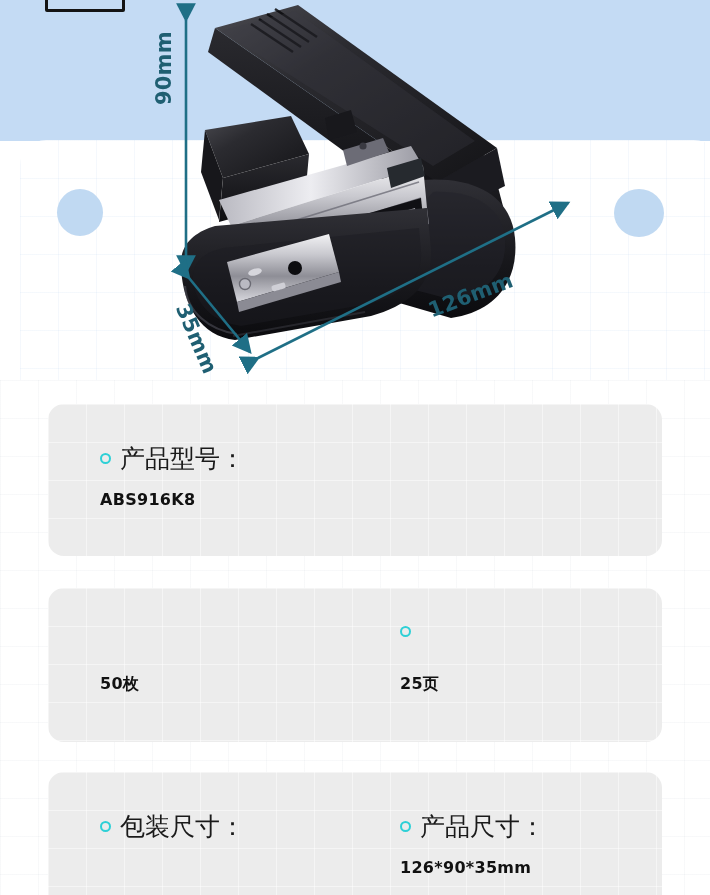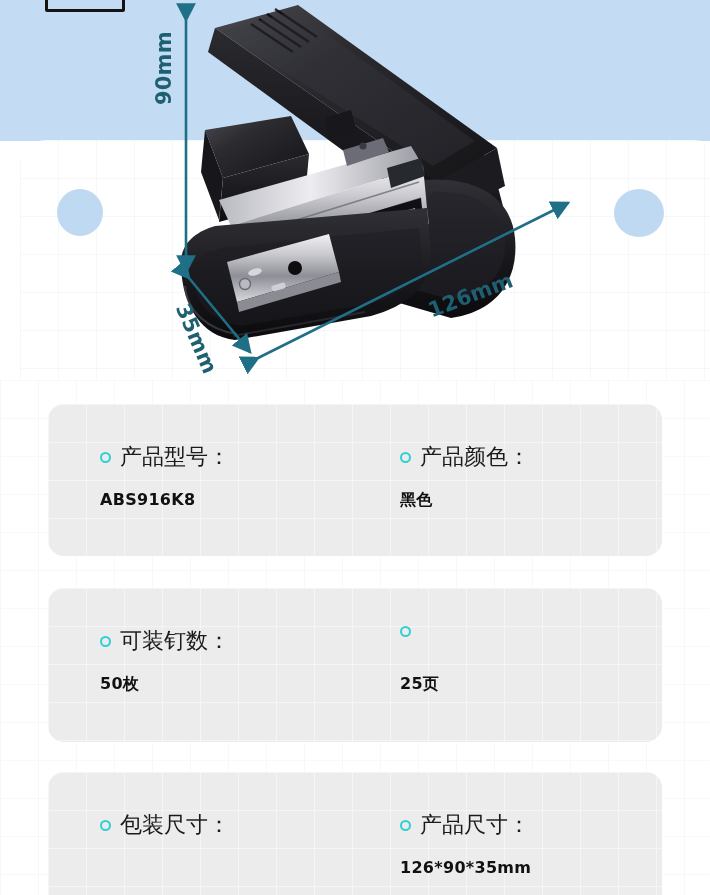--- a/index.html
+++ b/index.html
@@ -155,21 +155,21 @@
   }
   .ring {
     width: 11px;
     height: 11px;
     border: 2.4px solid #2ed0d6;
     border-radius: 50%;
     box-sizing: border-box;
     flex: 0 0 auto;
   }
   .spec-label {
-    font-size: 22px;
+    font-size: 25px;
     color: #1a1a1a;
     font-family: "DejaVu Sans", "Liberation Sans", sans-serif;
     white-space: nowrap;
   }
   .spec-value {
     position: absolute;
     top: 86px;
     left: 0;
     font-size: 16px;
     font-weight: bold;
@@ -318,35 +318,24 @@
   <div class="dim-label dim-35">35mm</div>
 
   <div class="spec-card c1">
     <div class="spec-col left">
       <div class="spec-label-row">
         <span class="ring"></span>
         <span class="spec-label">产品型号：</span>
       </div>
       <div class="spec-value">ABS916K8</div>
     </div>
-    <div class="spec-col right">
-      <div class="spec-label-row">
-        <span class="ring"></span>
-        <span class="spec-label">产品颜色：</span>
-      </div>
-      <div class="spec-value">黑色</div>
-    </div>
   </div>
 
   <div class="spec-card c2">
     <div class="spec-col left">
-      <div class="spec-label-row">
-        <span class="ring"></span>
-        <span class="spec-label">可装钉数：</span>
-      </div>
       <div class="spec-value">50枚</div>
     </div>
     <div class="spec-col right">
       <div class="spec-label-row">
         <span class="ring"></span>
       </div>
       <div class="spec-value">25页</div>
     </div>
   </div>
 

